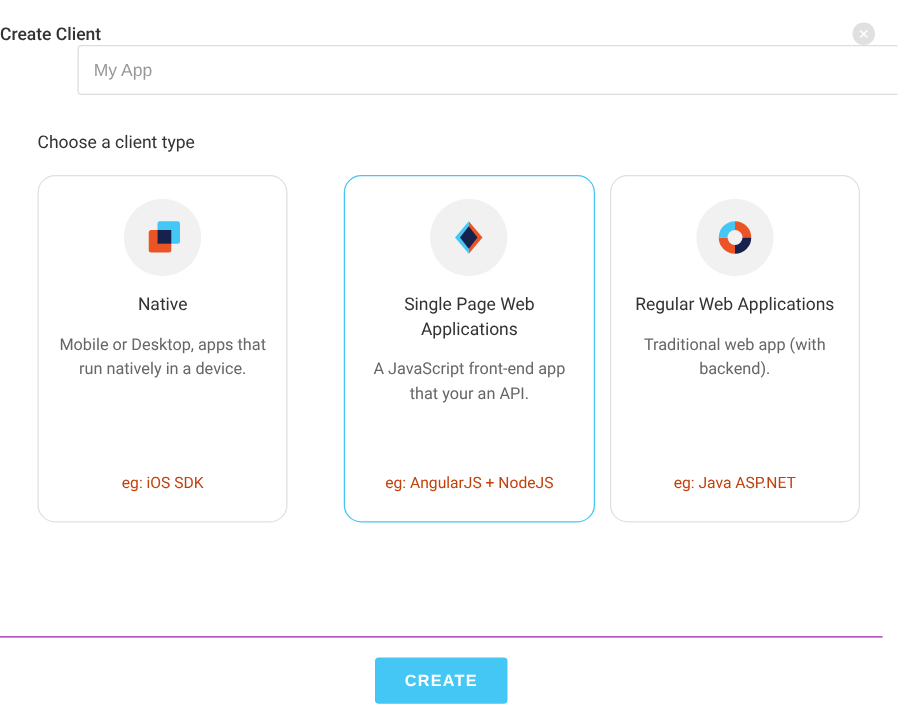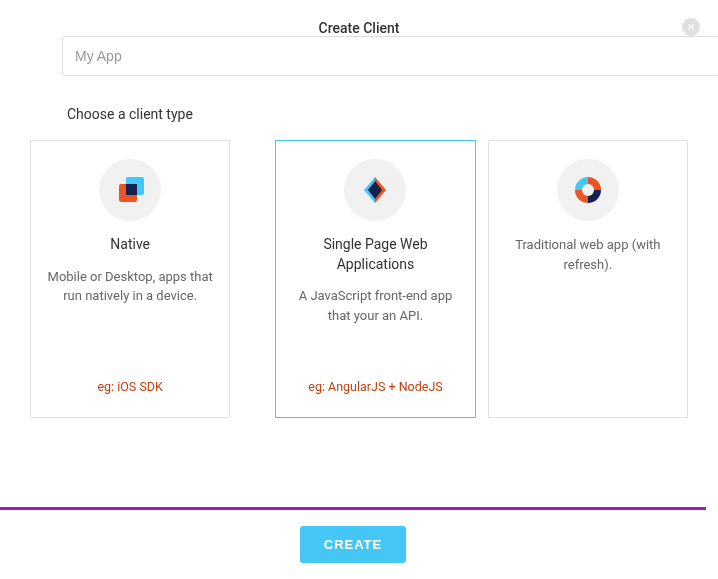--- a/index.html
+++ b/index.html
@@ -5,21 +5,21 @@
     * { box-sizing: border-box; margin: 0; padding: 0; }
     body {
       font-family: -apple-system, BlinkMacSystemFont, "Segoe UI", Roboto, Helvetica, Arial, sans-serif;
       background: #fff;
       width: 718px;
       height: 579px;
       position: relative;
       color: #333;
     }
     .modal-title {
-      text-align: center;
+      text-align: left;
       font-size: 14px;
       font-weight: 500;
       padding-top: 20px;
       color: #333;
     }
     .close-btn {
       position: absolute;
       top: 18px;
       right: 18px;
       width: 18px;
@@ -57,30 +57,29 @@
     .helper-text {
       font-size: 12.5px;
       color: #888;
       margin-top: 12px;
     }
     .client-type-label {
       font-size: 14px;
       color: #333;
       margin-top: 30px;
       margin-bottom: 18px;
-      margin-left: 37px;
     }
     .cards {
       display: flex;
       gap: 12px;
     }
     .card {
       flex: 1;
       border: 1px solid #e0e0e0;
-      border-radius: 0;
+      border-radius: 14px;
       padding: 18px 10px 20px;
       text-align: center;
       cursor: pointer;
       display: flex;
       flex-direction: column;
       align-items: center;
       min-height: 278px;
     }
     .card.selected {
       border-color: #44C7F4;
@@ -112,21 +111,21 @@
       font-size: 12.5px;
       color: #c2410c;
       line-height: 1.5;
       margin-top: auto;
     }
     .footer {
       position: absolute;
       bottom: 0;
       left: 0;
       right: 12px;
-      border-top: 3px solid #a21caf;
+      border-top: 1px solid #a21caf;
       padding: 16px 0;
       text-align: center;
     }
     .create-btn {
       background: #44C7F4;
       color: #fff;
       border: none;
       padding: 11px 24px;
       font-size: 13px;
       font-weight: 600;
@@ -180,21 +179,23 @@
     <div class="card">
       <div class="icon-circle">
         <svg width="34" height="34" viewBox="0 0 34 34">
           <path d="M17 4 A13 13 0 0 1 30 17 L17 17 Z" fill="#EB5424"></path>
           <path d="M30 17 A13 13 0 0 1 17 30 L17 17 Z" fill="#16214D"></path>
           <path d="M17 30 A13 13 0 0 1 4 17 L17 17 Z" fill="#EB5424"></path>
           <path d="M4 17 A13 13 0 0 1 17 4 L17 17 Z" fill="#44C7F4"></path>
           <circle cx="17" cy="17" r="6" fill="#f1f1f1"></circle>
         </svg>
       </div>
-      <div class="card-desc">Traditional web app (with refresh).</div>
+      <div class="card-title">Regular Web Applications</div>
+      <div class="card-desc">Traditional web app (with backend).</div>
+      <div class="card-example">eg: Java ASP.NET</div>
     </div>
 
 
   </div>
 </div>
 
 <div class="footer">
   <button class="create-btn">CREATE</button>
 </div>
 

